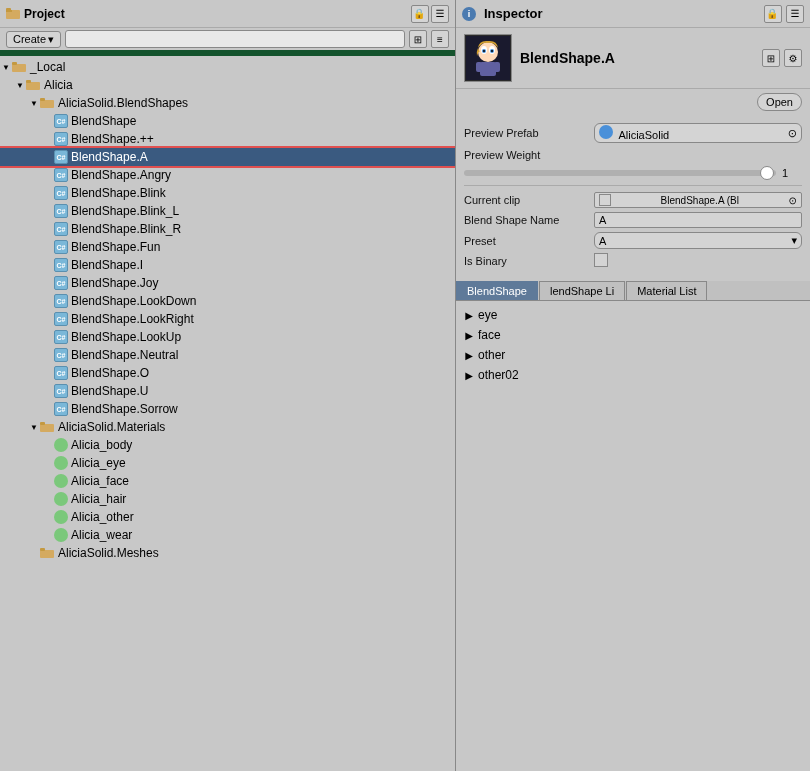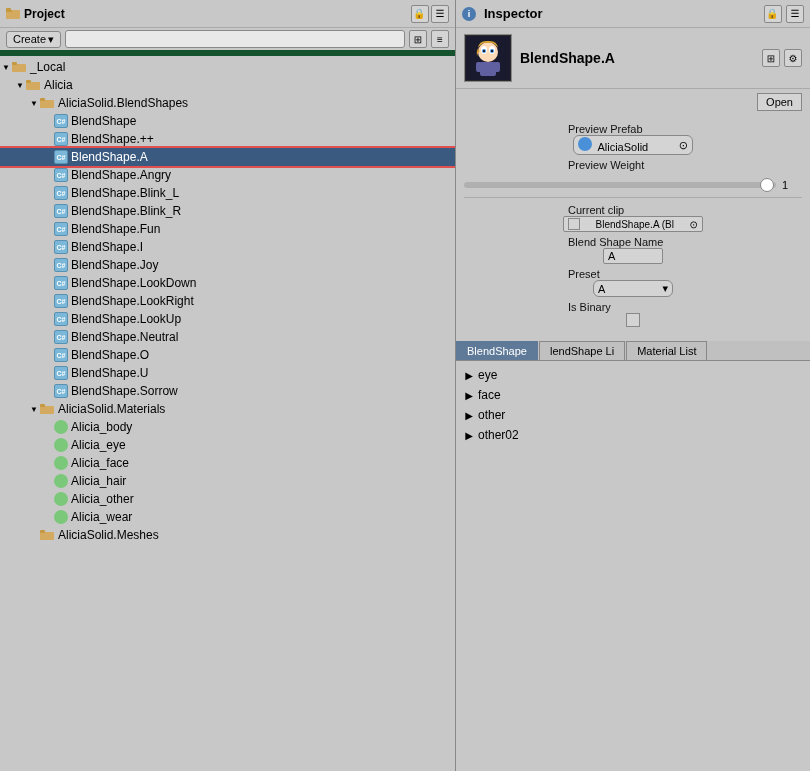--- a/index.html
+++ b/index.html
@@ -212,39 +212,38 @@
 
     .asset-header-icons {
       display: flex;
       gap: 4px;
       align-items: flex-start;
     }
 
     .open-btn {
       background: #d4d4d4;
       border: 1px solid #888;
-      border-radius: 0;
+      border-radius: 9px;
       padding: 2px 8px;
       font-size: 11px;
       cursor: pointer;
     }
 
     .inspector-content {
       padding: 6px 8px;
       display: flex;
       flex-direction: column;
       gap: 0;
     }
 
     .field-row {
       display: flex;
       align-items: center;
       padding: 2px 0;
       min-height: 20px;
-      flex-direction: column;
     }
 
     .field-label {
       width: 130px;
       font-size: 11px;
       color: #111;
     }
 
     .field-value {
       flex: 1;
@@ -492,20 +491,26 @@
         <div class="tree-item">
           <span class="indent" style="display:inline-block;width:42px"></span>
           <span class="arrow"></span>
           <span class="script-icon">C#</span>
           <span>BlendShape.Angry</span>
         </div>
         <div class="tree-item">
           <span class="indent" style="display:inline-block;width:42px"></span>
           <span class="arrow"></span>
           <span class="script-icon">C#</span>
+          <span>BlendShape.Blink</span>
+        </div>
+        <div class="tree-item">
+          <span class="indent" style="display:inline-block;width:42px"></span>
+          <span class="arrow"></span>
+          <span class="script-icon">C#</span>
           <span>BlendShape.Blink_L</span>
         </div>
         <div class="tree-item">
           <span class="indent" style="display:inline-block;width:42px"></span>
           <span class="arrow"></span>
           <span class="script-icon">C#</span>
           <span>BlendShape.Blink_R</span>
         </div>
         <div class="tree-item">
           <span class="indent" style="display:inline-block;width:42px"></span>

